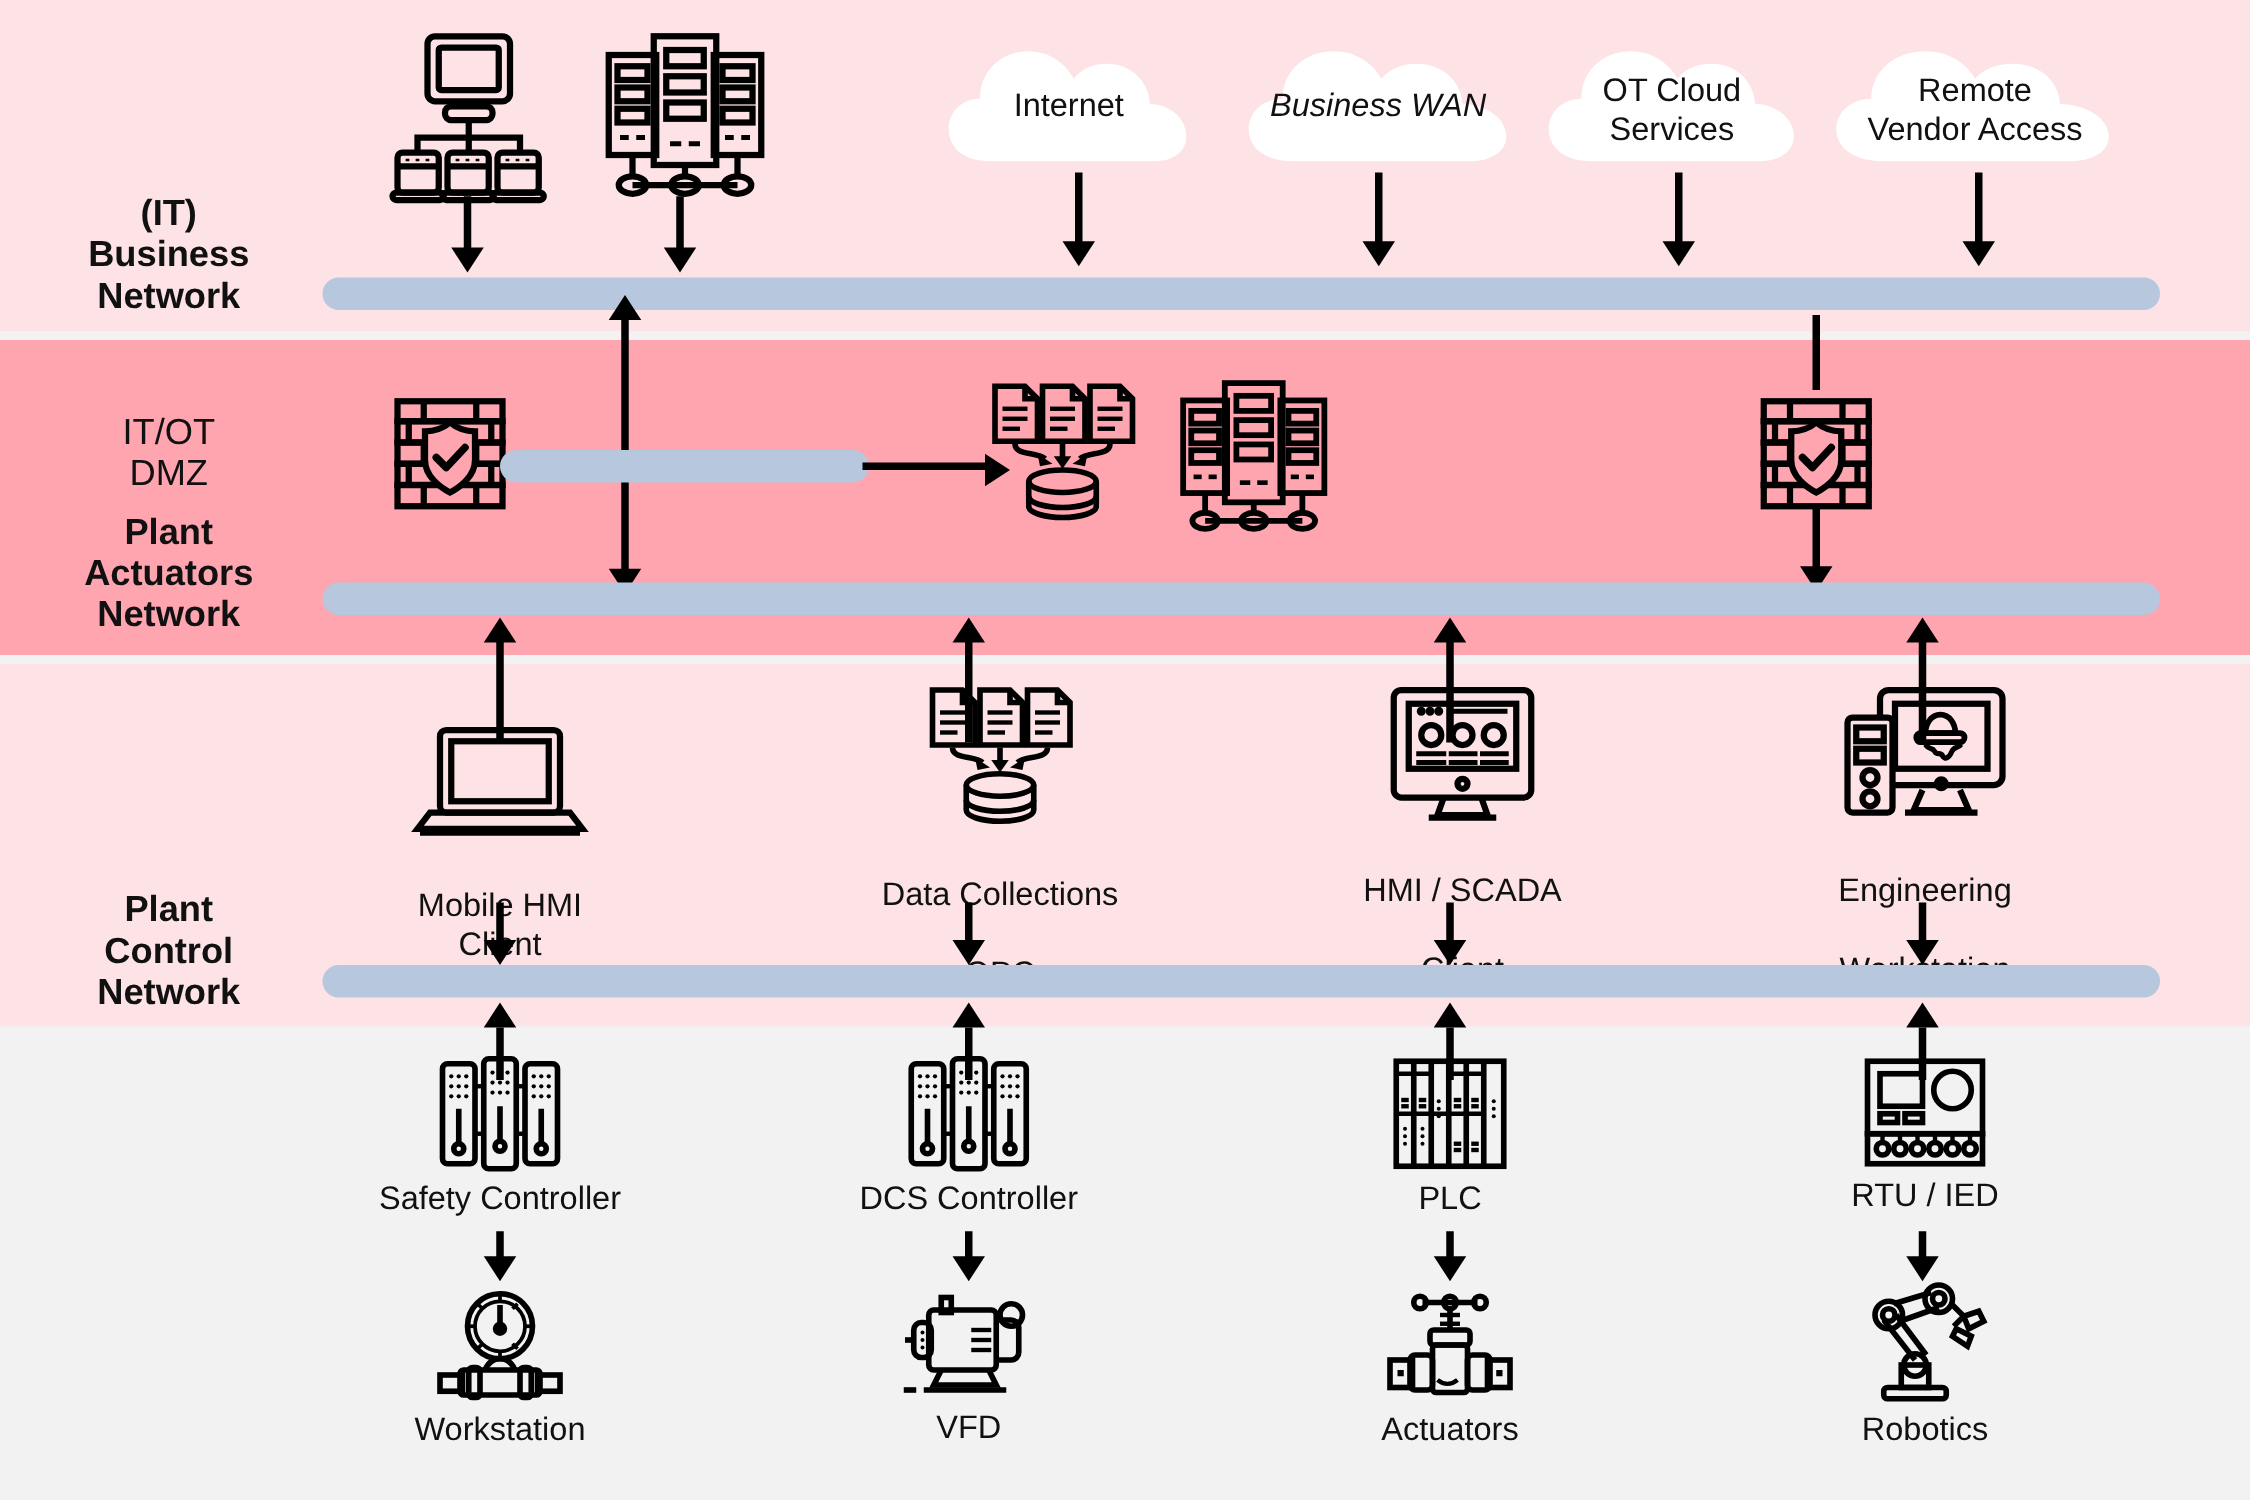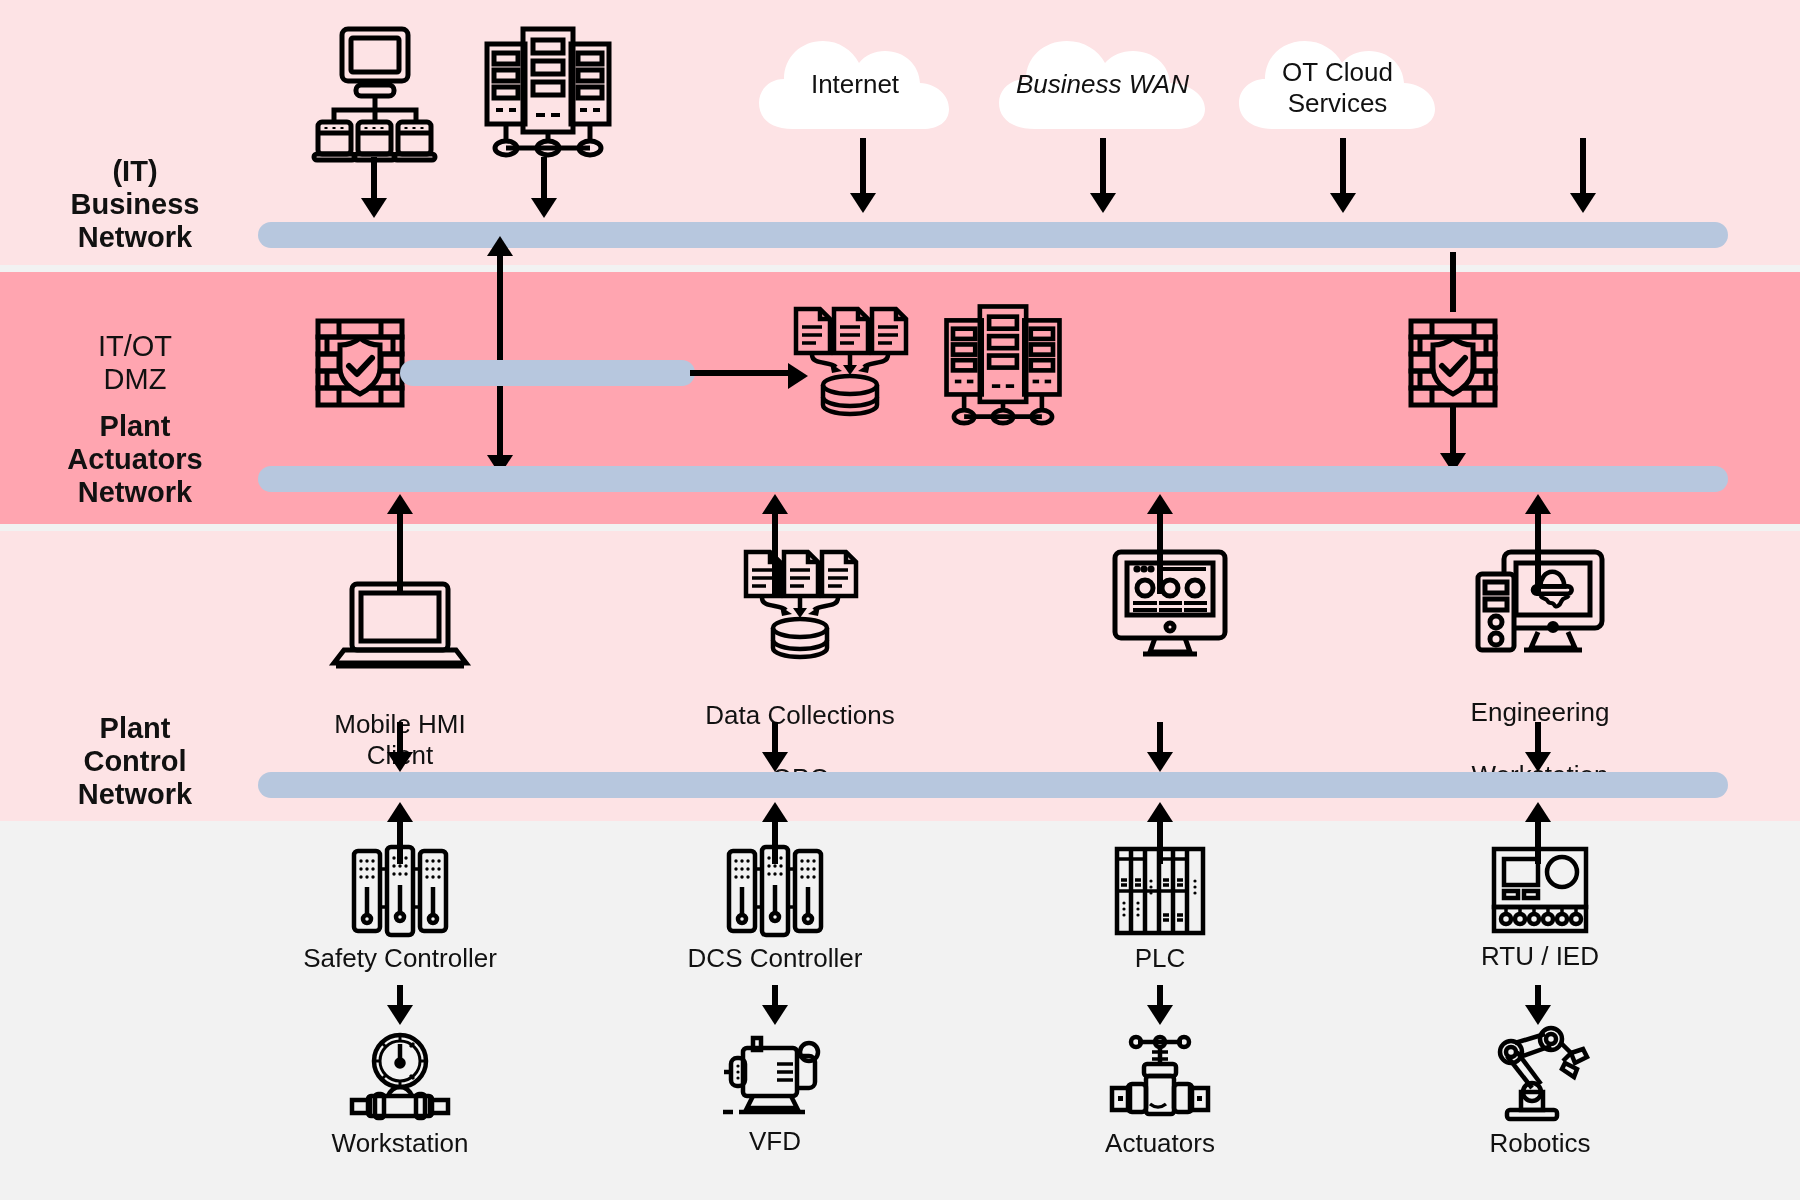--- a/index.html
+++ b/index.html
@@ -189,20 +189,29 @@
   <div class="cloud" style="left:1235px;top:25px;width:205px;height:120px;">
     <svg width="205" height="120" viewBox="0 0 205 120">
       <path d="M39 104 C15 104 4 92 4 78 C4 64 16 54 30 54 C30 32 47 16 70 16 C86 16 100 25 107 38 C113 30 123 26 134 26 C154 26 168 40 169 58 C187 59 200 70 200 84 C200 97 188 104 172 104 Z" fill="#fff"></path>
     </svg>
     <div class="cloud-text" style="top:32px;">
       <div>OT Cloud</div>
       <div>Services</div>
     </div>
   </div>
 
+  <div class="cloud" style="left:1465px;top:25px;width:230px;height:120px;">
+    <svg width="230" height="120" viewBox="0 0 230 120">
+      <path d="M42 104 C16 104 4 92 4 78 C4 64 17 54 32 54 C32 32 51 16 75 16 C93 16 108 25 115 38 C122 30 133 26 145 26 C167 26 182 40 183 58 C205 59 222 70 222 84 C222 97 208 104 191 104 Z" fill="#fff"></path>
+    </svg>
+    <div class="cloud-text" style="top:32px;">
+      <div>Remote</div>
+      <div>Vendor Access</div>
+    </div>
+  </div>
 
   <div class="conn vline" style="left:371px;top:157px;height:48px;"></div>
   <div class="arrowhead ah-down" style="left:361px;top:198px;"></div>
 
   <div class="conn vline" style="left:541px;top:157px;height:48px;"></div>
   <div class="arrowhead ah-down" style="left:531px;top:198px;"></div>
 
   <div class="conn vline" style="left:860px;top:138px;height:62px;"></div>
   <div class="arrowhead ah-down" style="left:850px;top:193px;"></div>
 
@@ -444,20 +453,24 @@
           <line x1="22" y1="62" x2="46" y2="62"></line>
       <line x1="48" y1="55" x2="71" y2="55"></line>
           <line x1="48" y1="62" x2="71" y2="62"></line>
       <line x1="73" y1="55" x2="96" y2="55"></line>
           <line x1="73" y1="62" x2="96" y2="62"></line>
         </g>
       <circle cx="59" cy="79" r="4"></circle>
       <path d="M44 90 l-5 14 h40 l-5 -14"></path>
       <line x1="32" y1="106" x2="86" y2="106"></line>
     </svg>
+    <div class="caption">
+      <div>HMI / SCADA</div>
+      <div>Client</div>
+    </div>
   </div>
 
   <div class="node" style="left:1440px;top:548px;width:200px;">
     <svg class="glyph" width="132" height="112" viewBox="0 0 132 112" fill="none" stroke="#000" stroke-width="5">
       <rect x="30" y="4" width="98" height="76" rx="7"></rect>
       <rect x="42" y="15" width="74" height="52"></rect>
       <circle cx="79" cy="79" r="3.5" fill="#000"></circle>
       <path d="M64 84 l-7 16 h44 l-7 -16"></path>
       <line x1="50" y1="102" x2="108" y2="102"></line>
       <rect x="4" y="26" width="36" height="76" rx="4" fill="#fde3e5"></rect>

